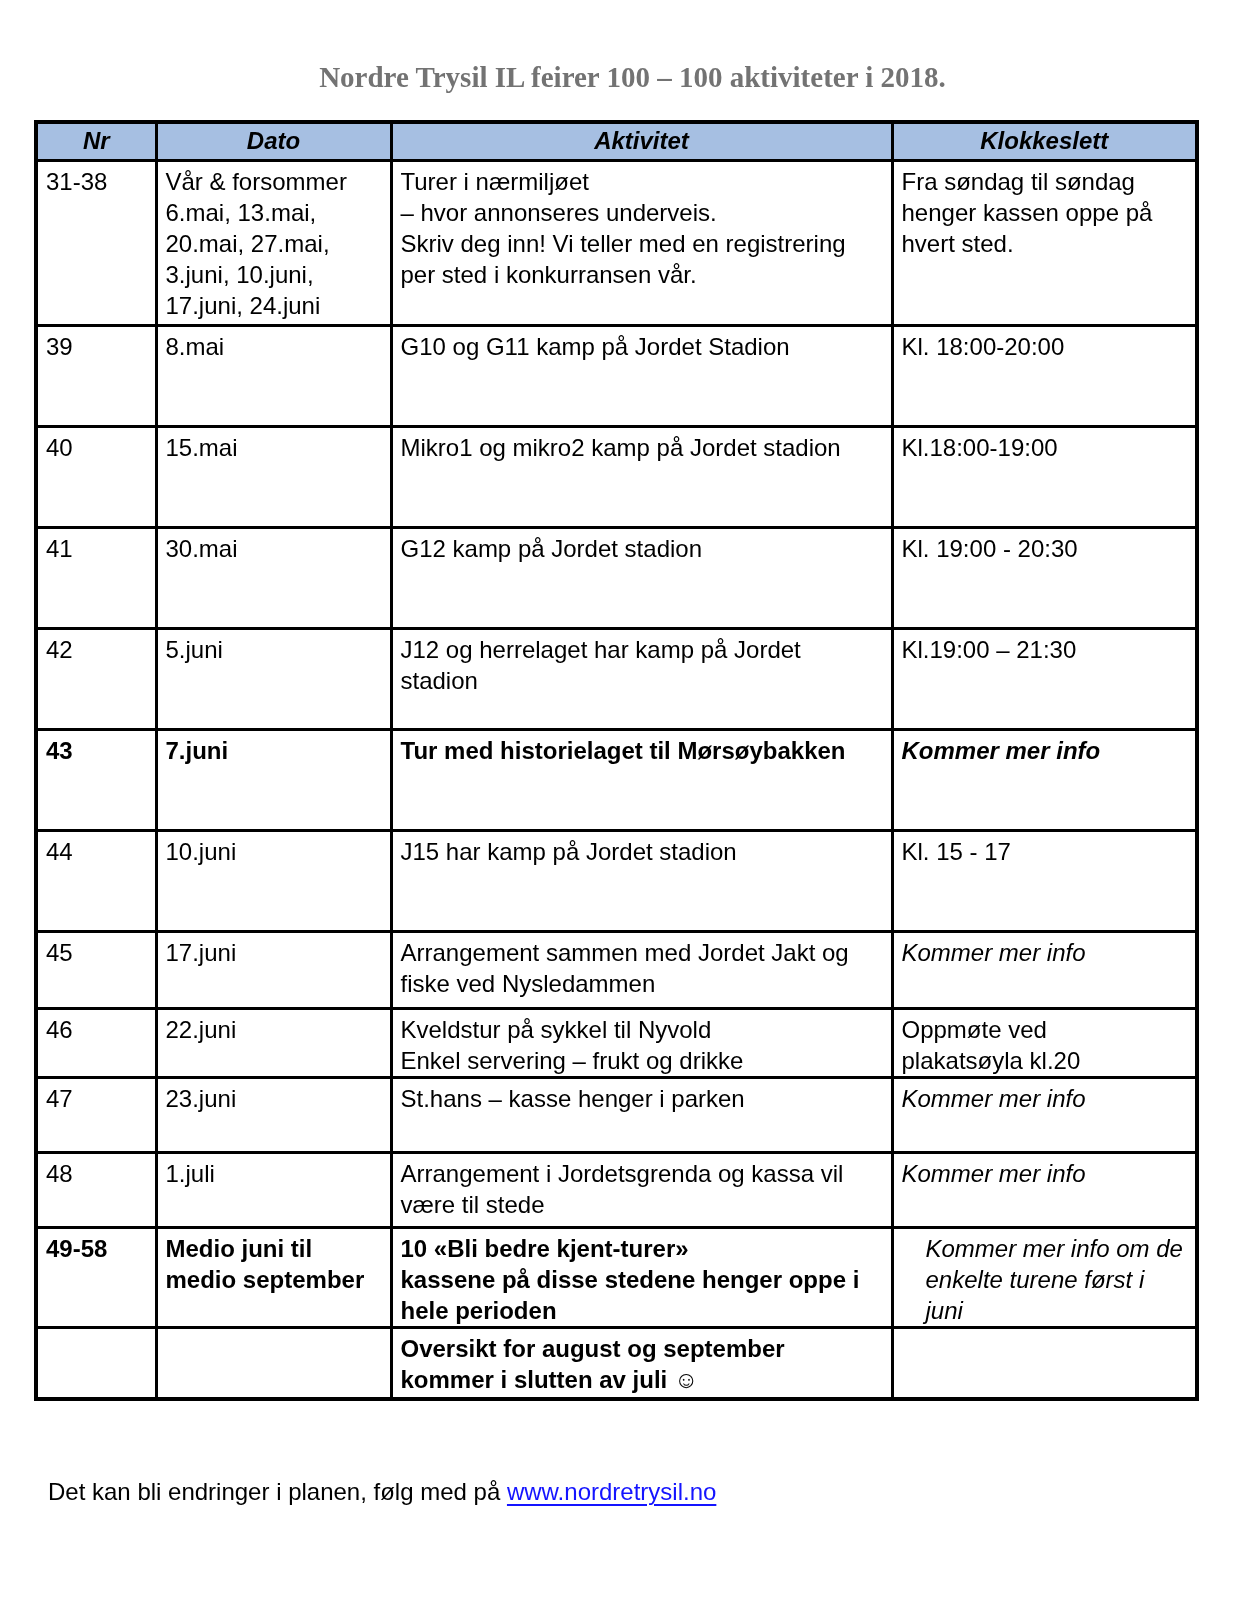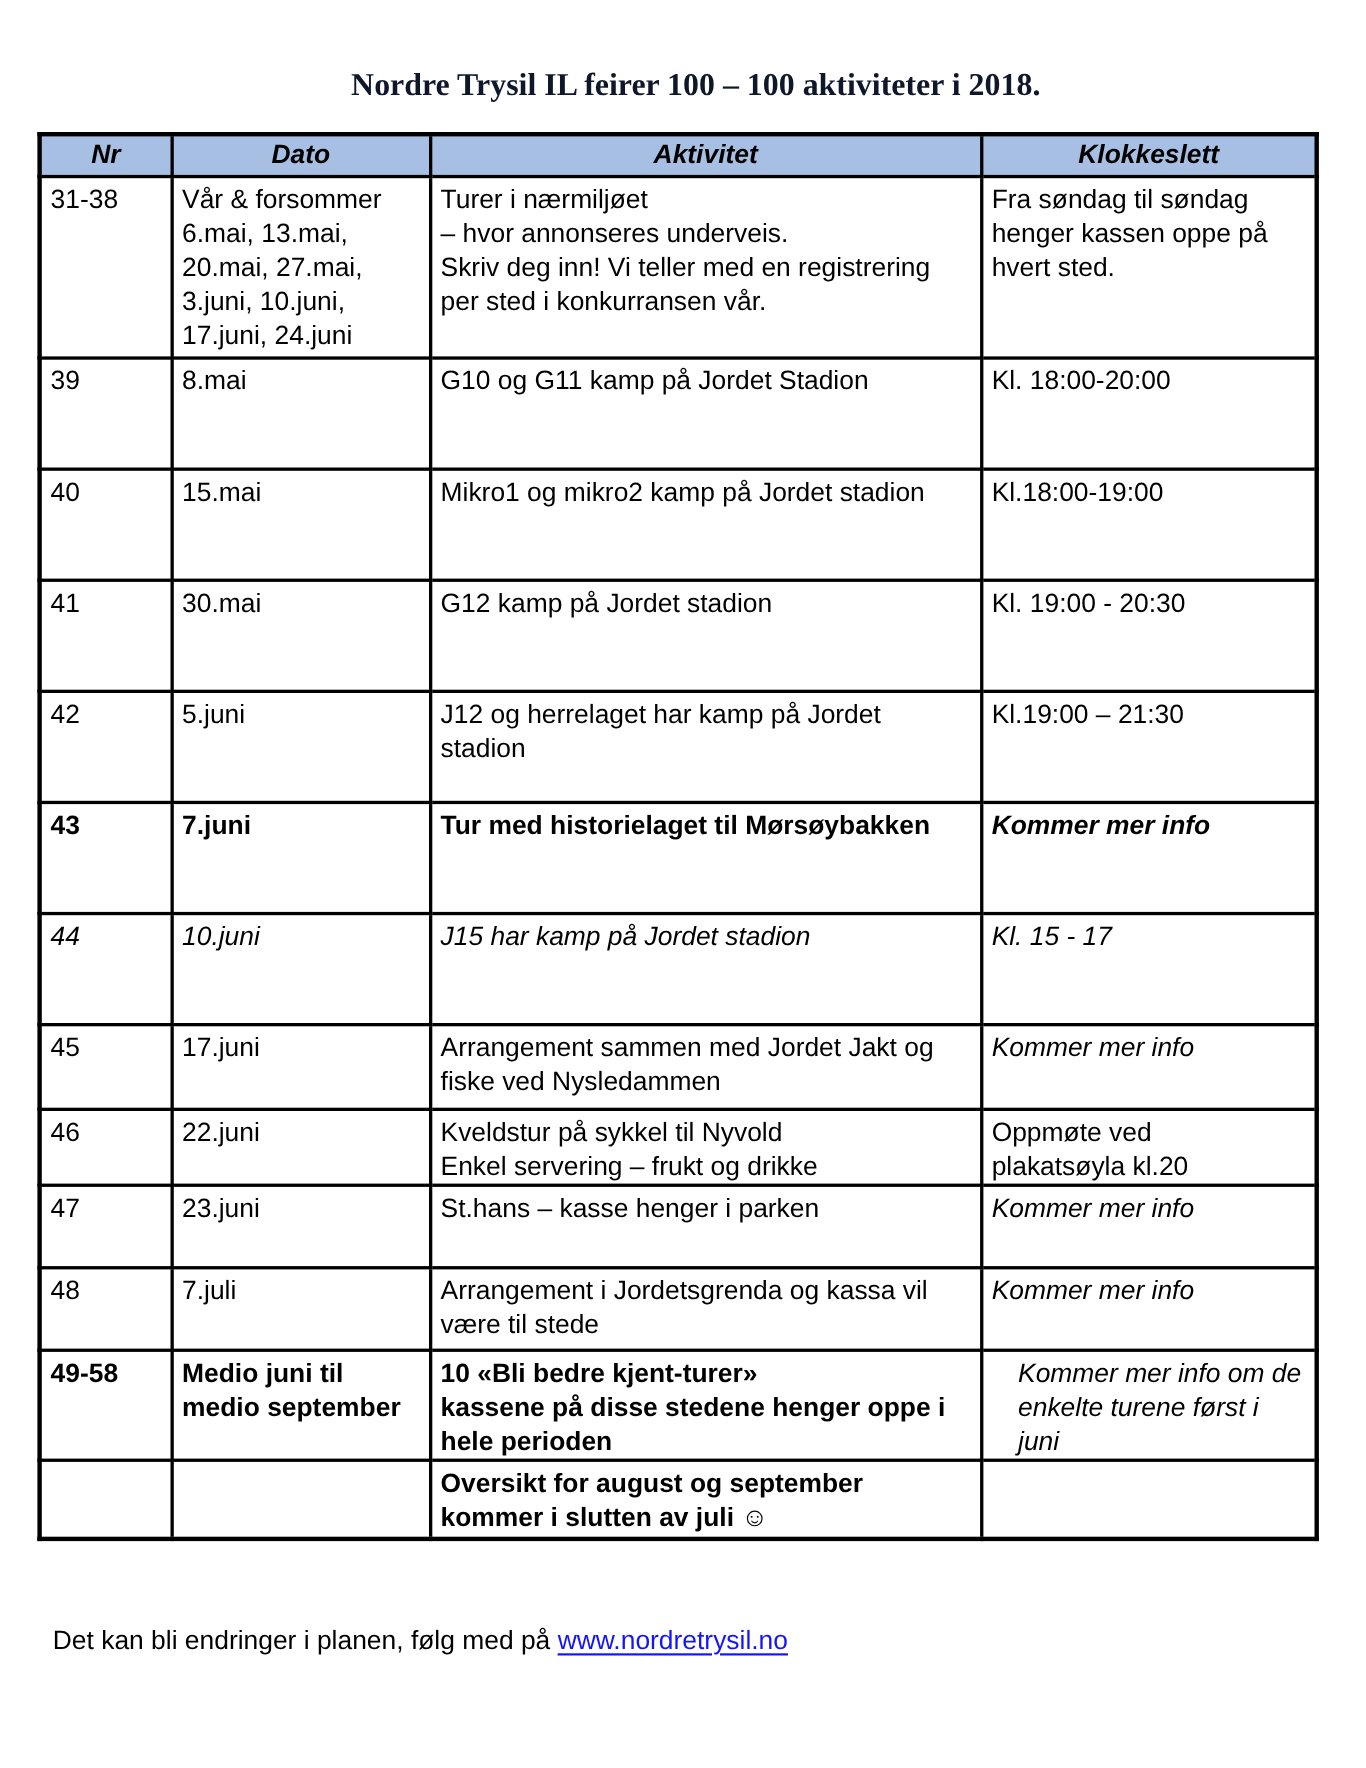--- a/index.html
+++ b/index.html
@@ -18,21 +18,21 @@
     color:#000;
     overflow:hidden;
   }
   .doc-title{
     margin:60px 0 0 0;
     text-align:center;
     font-family:"Liberation Serif","DejaVu Serif",serif;
     font-weight:700;
     font-size:29px;
     line-height:34px;
-    color:#0f172a;
+    color:#737373;
     padding-left:23px;
   }
   table.schedule{
     border-collapse:collapse;
     table-layout:fixed;
     width:1161px;
     margin:26px 0 0 34px;
     border:4px solid var(--border-col);
   }
   table.schedule col.c-nr{width:120px;}
@@ -62,21 +62,21 @@
   }
   td.al{text-align:left;padding-left:12px;}
   td.it{font-style:italic;}
   td.b, tr.b td{font-weight:700;}
   tr.r0{height:165px;}
   tr.r1{height:101px;}
   tr.r2{height:101px;}
   tr.r3{height:101px;}
   tr.r4{height:101px;}
   tr.r5{height:101px;font-weight:bold;}
-  tr.r6{height:101px;font-style:italic;}
+  tr.r6{height:101px;}
   tr.r7{height:77px;}
   tr.r8{height:68px;}
   tr.r9{height:75px;}
   tr.r10{height:75px;}
   tr.r11{height:95px;}
   tr.r12{height:72px;}
   .footer{
     margin:72px 0 0 48px;
     font-size:24px;
     line-height:38px;
@@ -179,21 +179,21 @@
 plakatsøyla kl.20</td>
       </tr>
       <tr class="r9">
         <td>47</td>
         <td>23.juni</td>
         <td>St.hans – kasse henger i parken</td>
         <td class="it">Kommer mer info</td>
       </tr>
       <tr class="r10">
         <td>48</td>
-        <td>7.juli</td>
+        <td>1.juli</td>
         <td>Arrangement i Jordetsgrenda og kassa vil
 være til stede</td>
         <td class="it">Kommer mer info</td>
       </tr>
       <tr class="r11 b">
         <td>49-58</td>
         <td>Medio juni til
 medio september</td>
         <td>10 «Bli bedre kjent-turer»
 kassene på disse stedene henger oppe i

